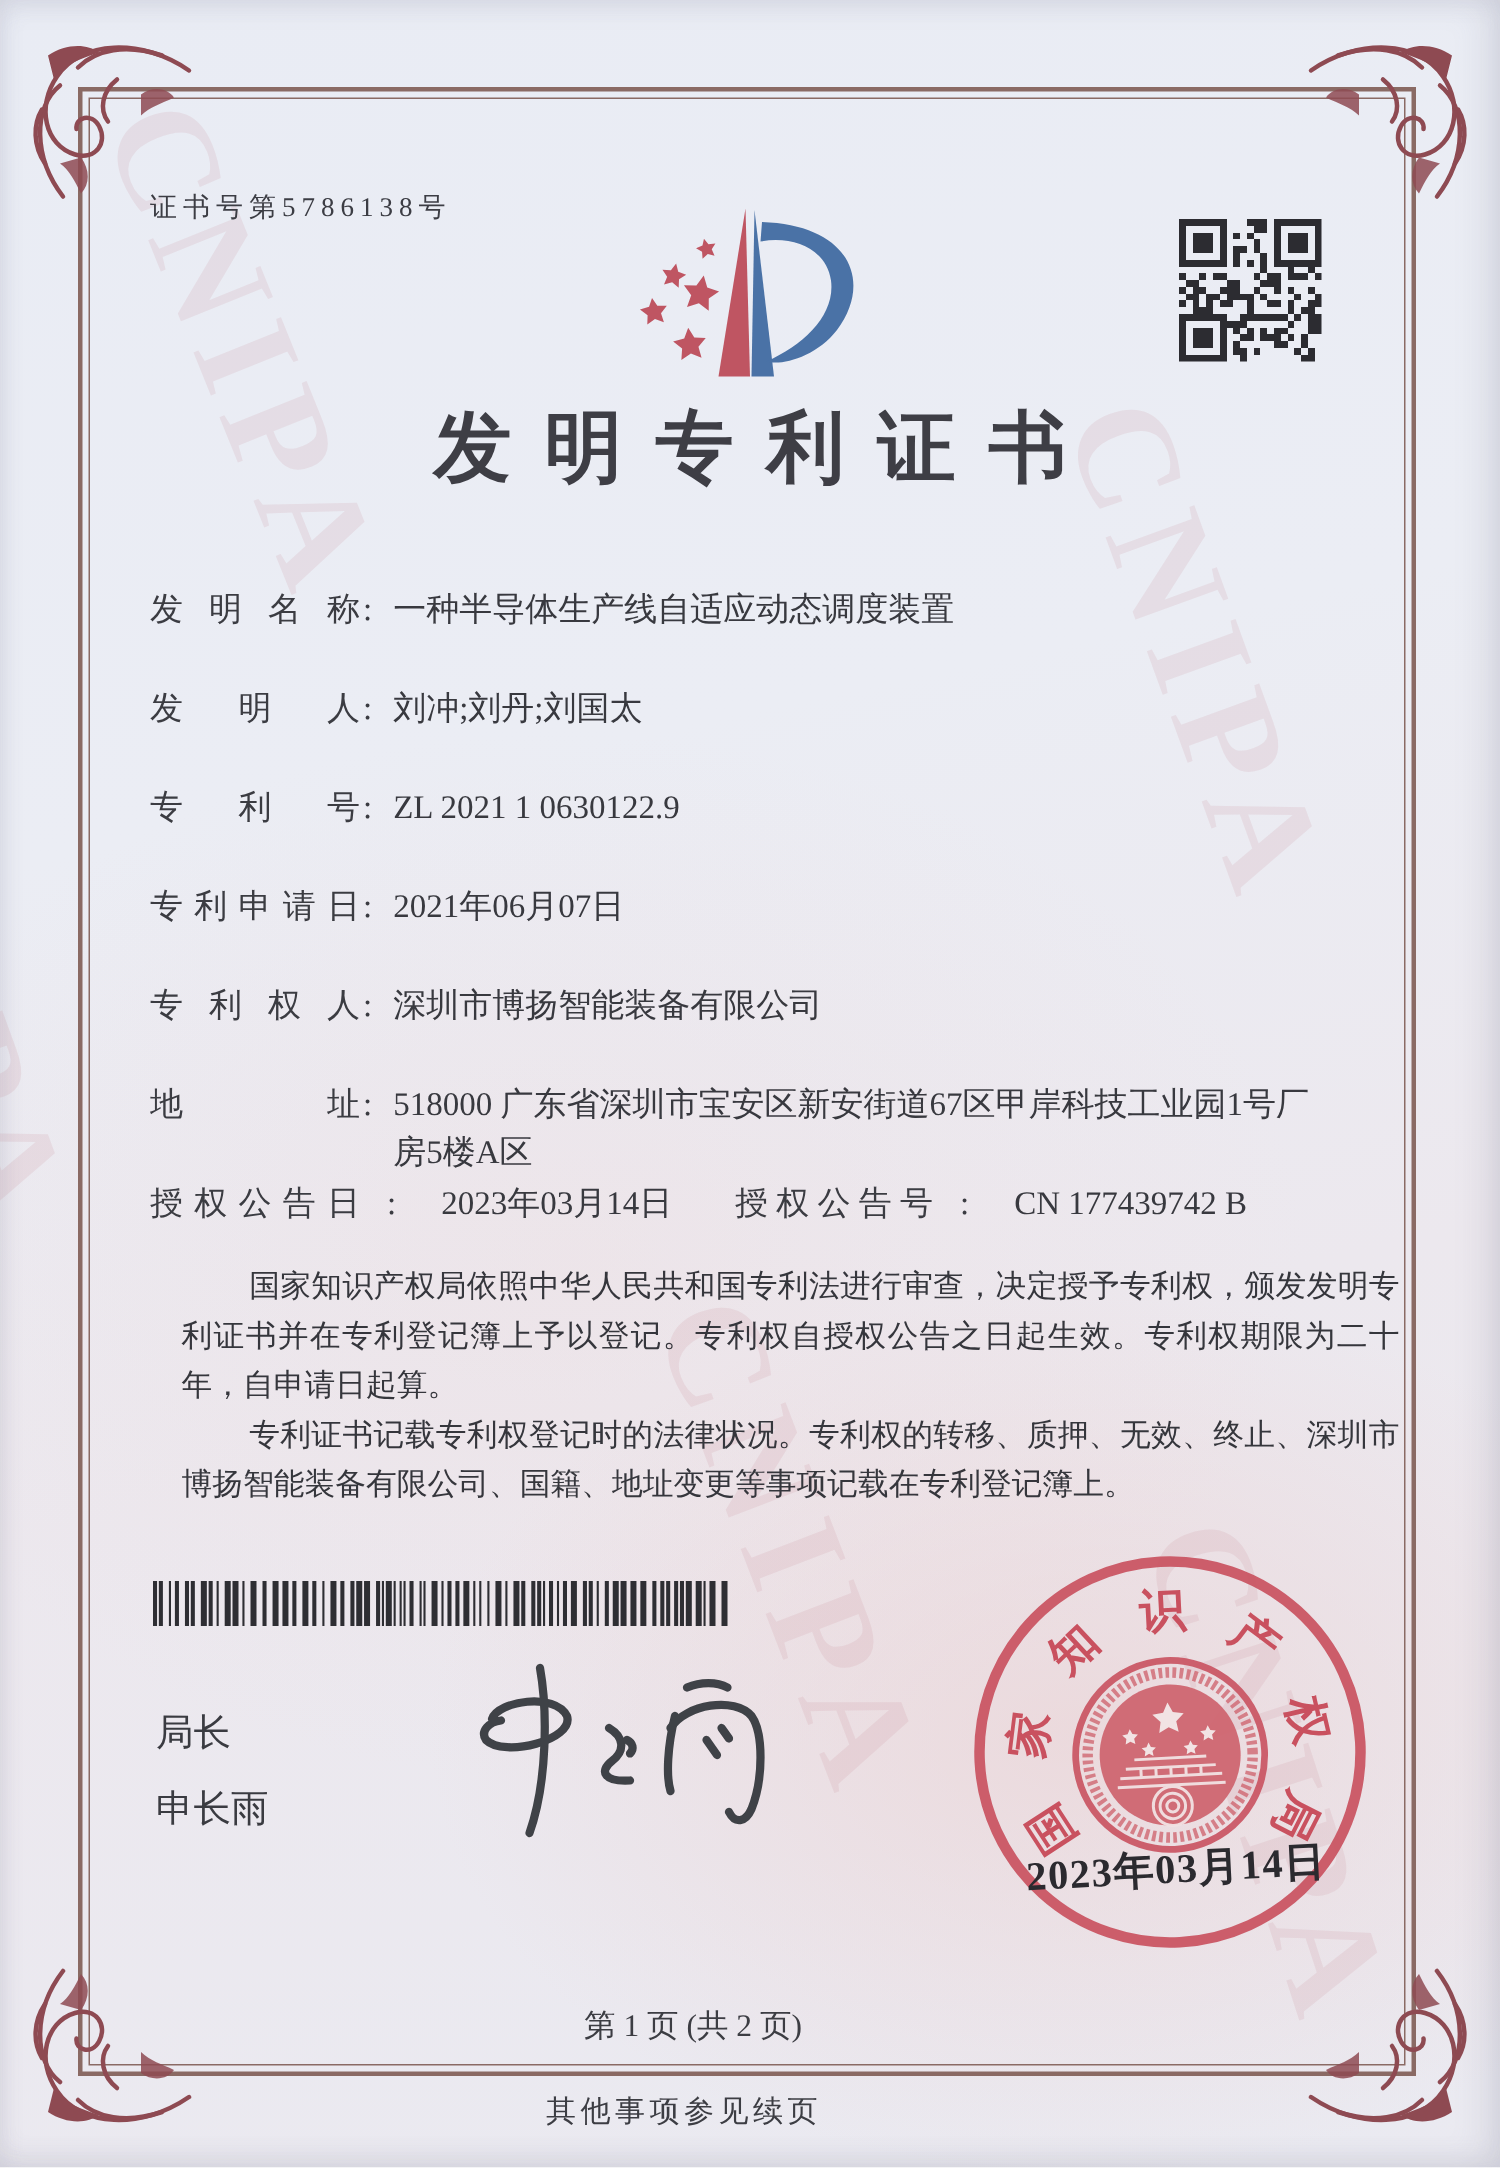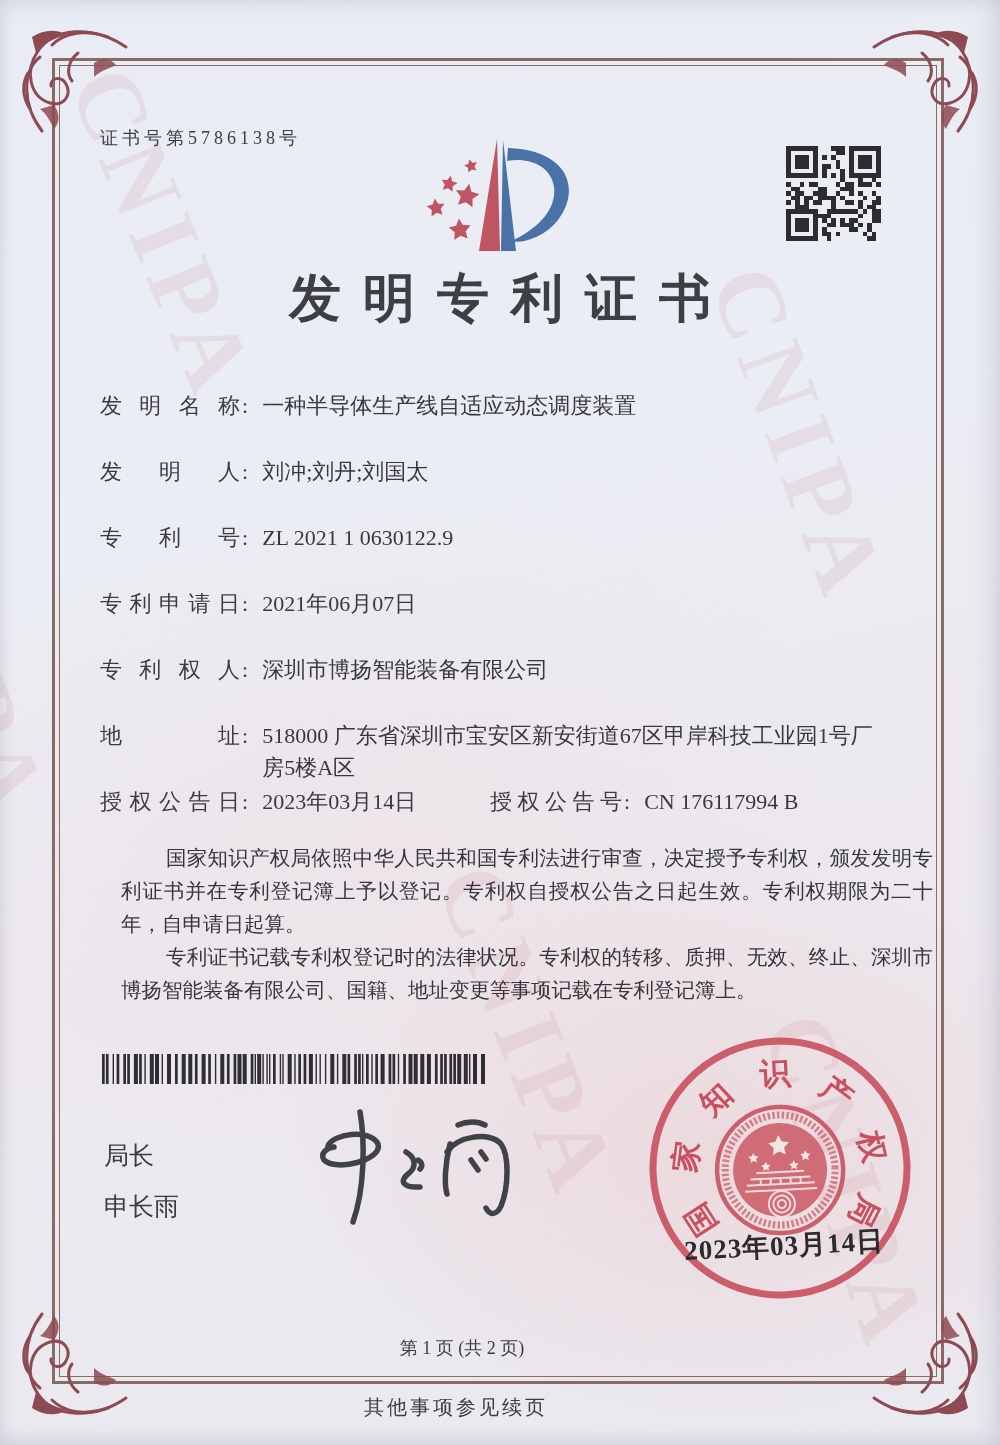--- a/index.html
+++ b/index.html
@@ -40,21 +40,21 @@
   .qr{position:absolute;left:786px;top:146px;width:95px;height:95px;}
   .title{position:absolute;left:0;top:264px;width:1000px;text-align:center;
     font-size:52px;font-weight:700;letter-spacing:22px;color:#3e3e45;text-indent:22px;}
   
   .fields{position:absolute;left:100px;top:390px;width:810px;font-size:22px;}
   .row{display:flex;align-items:flex-start;min-height:66px;line-height:32px;}
   .flabel{display:inline-block;width:140px;text-align:justify;text-align-last:justify;color:#3b3c42;flex:none;}
   .colon{flex:none;margin:0 14px 0 2px;}
   .fvalue{flex:1;color:#38393f;}
   .row.double{min-height:66px;}
-  .grp{display:flex;align-items:flex-start;}
+  .grp{display:flex;align-items:flex-start;gap:16px;}
   .grp.a{width:390px;flex:none;}
   .grp.b .flabel{width:132px;font-family:Liberation Serif, serif;}
   
   .body-text{position:absolute;left:100px;top:842px;width:812px;font-size:20.5px;line-height:33px;
     text-align:justify;color:#35363c;margin-left:21px;}
   .body-text p{text-indent:2.2em;}
   
   .barcode{position:absolute;left:100px;top:1054px;width:392px;height:30px;}
   
   .signer{position:absolute;left:104px;top:1130px;font-size:25px;line-height:51px;color:#3a3b41;
@@ -64,21 +64,21 @@
   .seal{position:absolute;left:648px;top:1036px;width:264px;height:264px;transform:rotate(-3deg);}
   .seal svg{position:absolute;left:0;top:0;}
   .seal-char{position:absolute;left:50%;top:50%;width:36px;height:36px;margin:-18px;
     text-align:center;font-size:31px;font-weight:700;color:var(--seal-red);
     transform:rotate(var(--a)) translateY(-97px);}
   .sc0{--a:-120deg;} .sc1{--a:-80deg;} .sc2{--a:-40deg;} .sc3{--a:0deg;}
   .sc4{--a:40deg;} .sc5{--a:80deg;} .sc6{--a:120deg;}
   .seal-date{position:absolute;left:0;top:192px;width:264px;text-align:center;
     font-size:27px;font-weight:600;letter-spacing:1px;color:#2b2a2f;}
   
-  .page-num{position:absolute;left:52px;top:1336px;width:820px;text-align:center;font-size:18px;color:#3c3d43;}
+  .page-num{position:absolute;left:52px;top:1336px;width:820px;text-align:center;font-size:21px;color:#3c3d43;}
   .continuation{position:absolute;left:0;top:1394px;width:912px;text-align:center;font-size:20px;color:#3c3d43;letter-spacing:3px;}
 </style>
 </head>
 <body>
 
 <div class="page">
 
   <div class="wm" style="left:150px;top:52px;transform:rotate(68deg);">CNIPA</div>
   <div class="wm" style="left:792px;top:252px;transform:rotate(70deg);">CNIPA</div>
   <div class="wm" style="left:-46px;top:470px;transform:rotate(70deg);">CNIPA</div>
@@ -418,21 +418,21 @@
     </div>
     <div class="row">
       <span class="grp a">
         <span class="flabel">授权公告日</span>
           <span class="colon">:</span>
         <span class="fvalue">2023年03月14日</span>
       </span>
       <span class="grp b">
         <span class="flabel">授权公告号</span>
           <span class="colon">:</span>
-        <span class="fvalue">CN 176117994 B</span>
+        <span class="fvalue">CN 177439742 B</span>
       </span>
     </div>
   </div>
 
   <div class="body-text">
     <p>国家知识产权局依照中华人民共和国专利法进行审查，决定授予专利权，颁发发明专利证书并在专利登记簿上予以登记。专利权自授权公告之日起生效。专利权期限为二十年，自申请日起算。</p>
     <p>专利证书记载专利权登记时的法律状况。专利权的转移、质押、无效、终止、深圳市博扬智能装备有限公司、国籍、地址变更等事项记载在专利登记簿上。</p>
   </div>
 
   <svg class="barcode" id="barcode-svg" viewBox="0 0 392 30" preserveAspectRatio="none">

